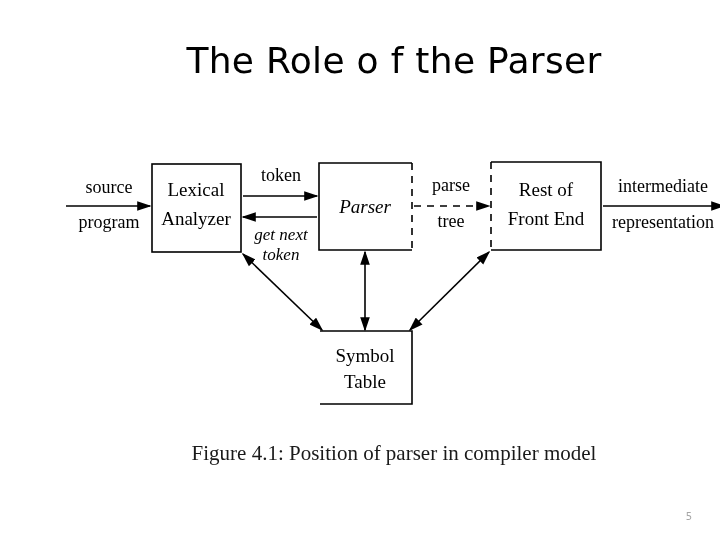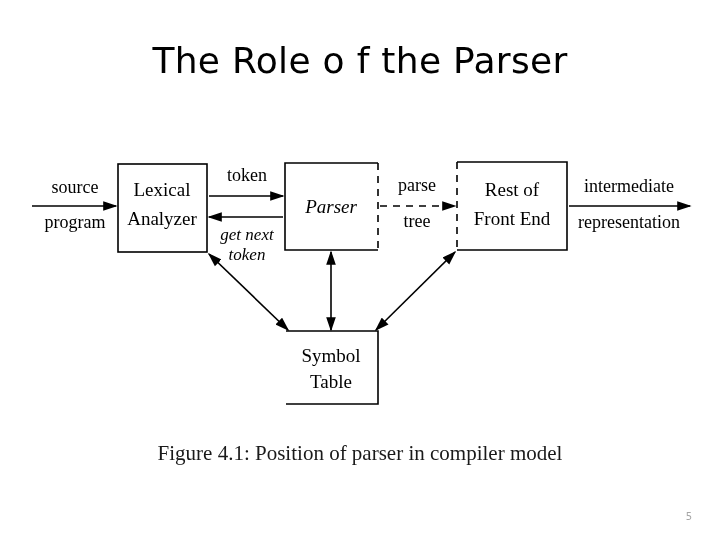--- a/index.html
+++ b/index.html
@@ -11,20 +11,21 @@
     width: 720px;
     height: 540px;
     position: relative;
     overflow: hidden;
     font-family: "Liberation Serif", serif;
   }
   .slide {
     position: absolute;
     inset: 0;
     background: #ffffff;
+    margin-left: 34px;
   }
 
   
   .slide-title {
     position: absolute;
     left: 0;
     top: 40px;
     width: 720px;
     text-align: center;
     font-family: "DejaVu Sans", sans-serif;

